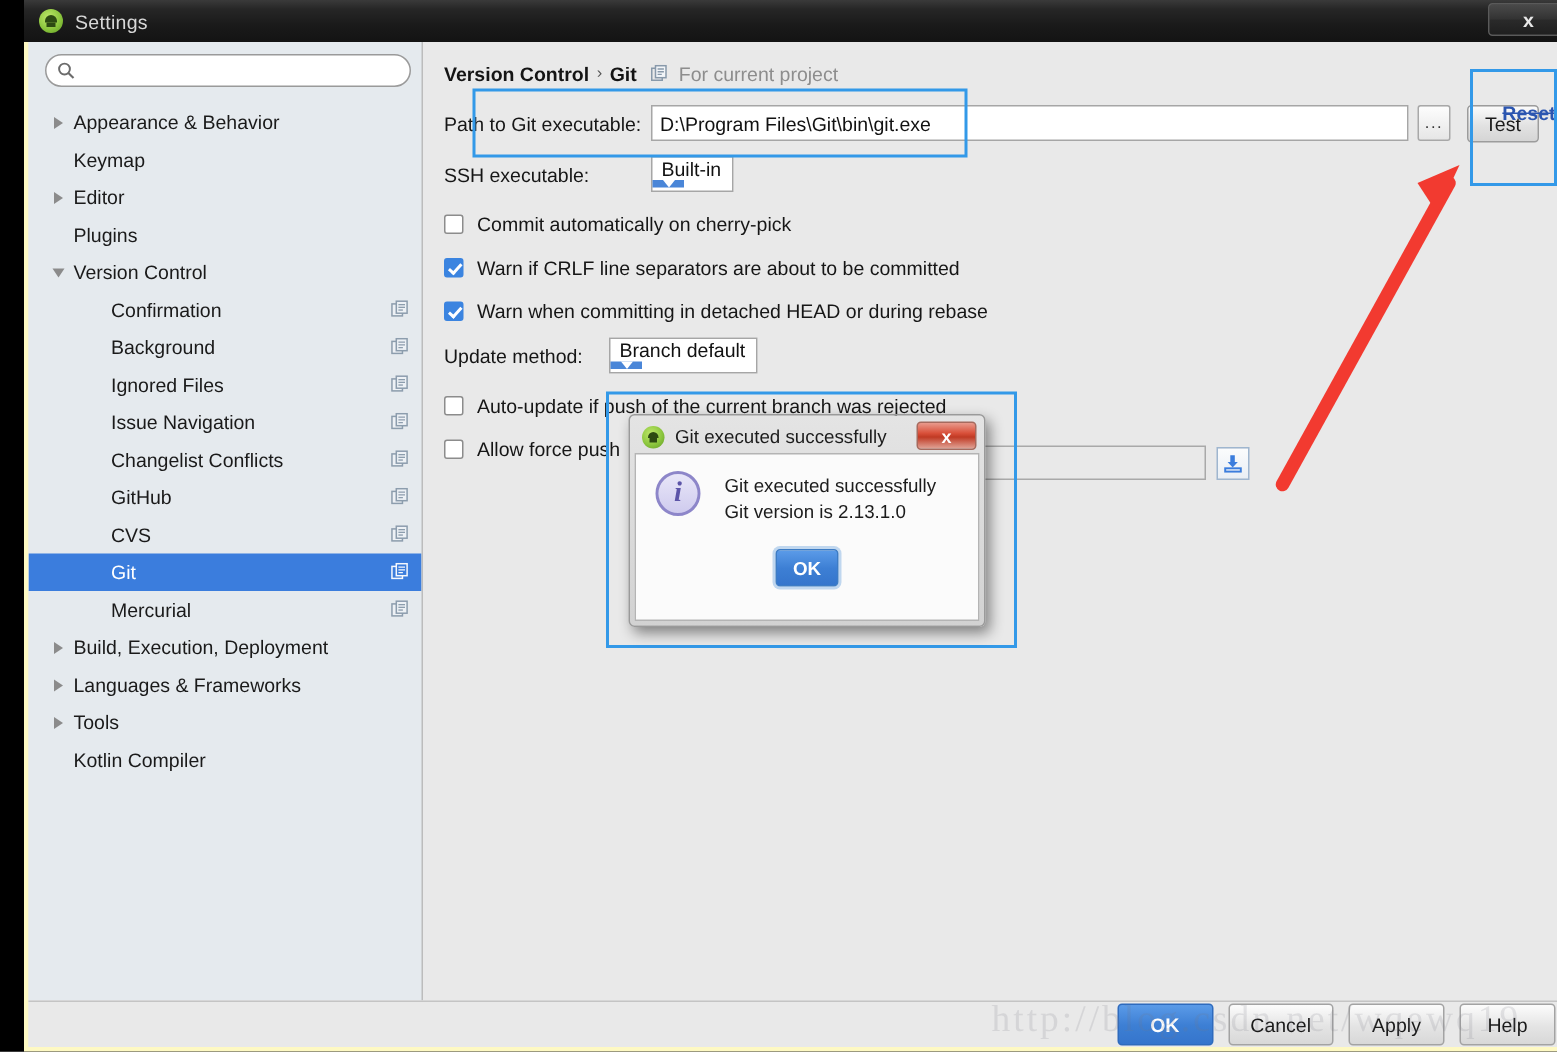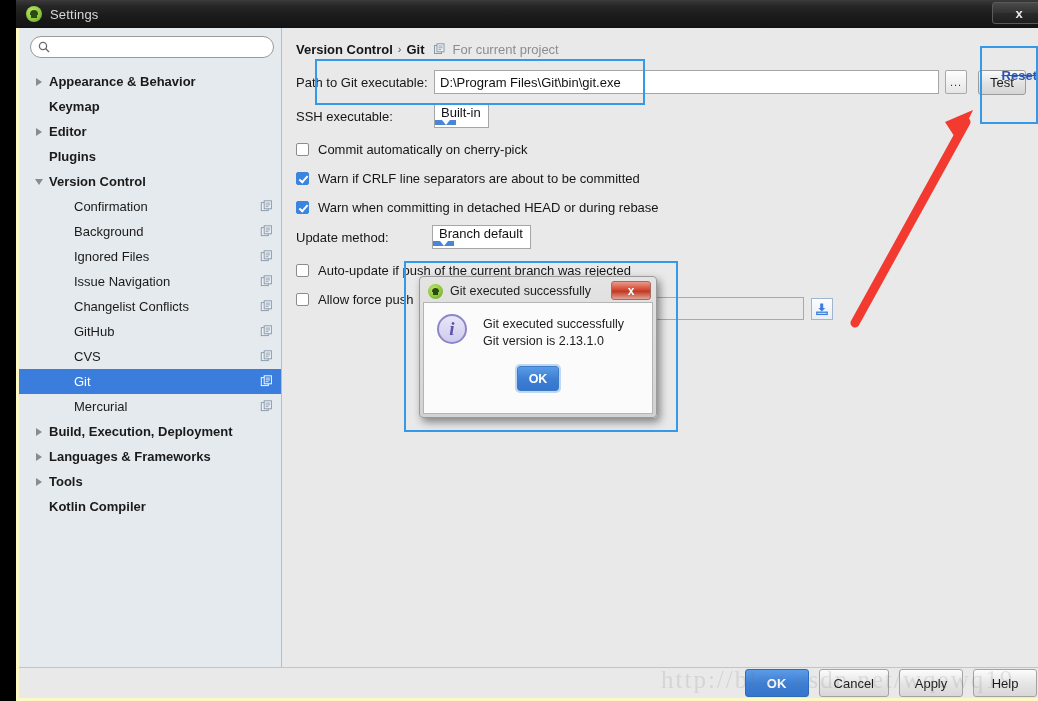--- a/index.html
+++ b/index.html
@@ -112,21 +112,21 @@
   .tree { padding-top: 4px; flex: 1; overflow: hidden; }
   .tree-row {
     height: 25px;
     display: flex; align-items: center;
     position: relative;
     cursor: default;
     font-size: 13px;
     color: #1a1a1a;
     padding-right: 8px;
   }
-  .tree-row.group { font-weight: bold; padding-left: 12px; }
+  .tree-row.group { font-weight: normal; padding-left: 12px; }
   .tree-row.child { padding-left: 55px; }
   .tree-row.selected { background: #3b7ddd; color: #fff; }
   .twisty {
     width: 16px; flex: 0 0 16px;
     display: flex; align-items: center; justify-content: center;
     margin-right: 2px;
   }
   .twisty.none { visibility: hidden; }
   .arrow-right {
     width: 0; height: 0;
@@ -650,21 +650,21 @@
             <div class="check-row">
               <span class="cb on"></span>
               <span class="check-label">Warn if CRLF line separators are about to be committed</span>
             </div>
             <div class="check-row">
               <span class="cb on"></span>
               <span class="check-label">Warn when committing in detached HEAD or during rebase</span>
             </div>
           </div>
 
-        <div class="form-row" style="margin-top:4px;gap:26px;">
+        <div class="form-row" style="margin-top:4px;">
           <div class="form-label" style="width:110px;flex:0 0 110px;">Update method:</div>
           <div class="combo">
             <span class="combo-val">Branch default</span>
             <span class="combo-arrow">
                 <i></i>
               </span>
           </div>
         </div>
 
         <div id="checks2" style="margin-top:8px;">

